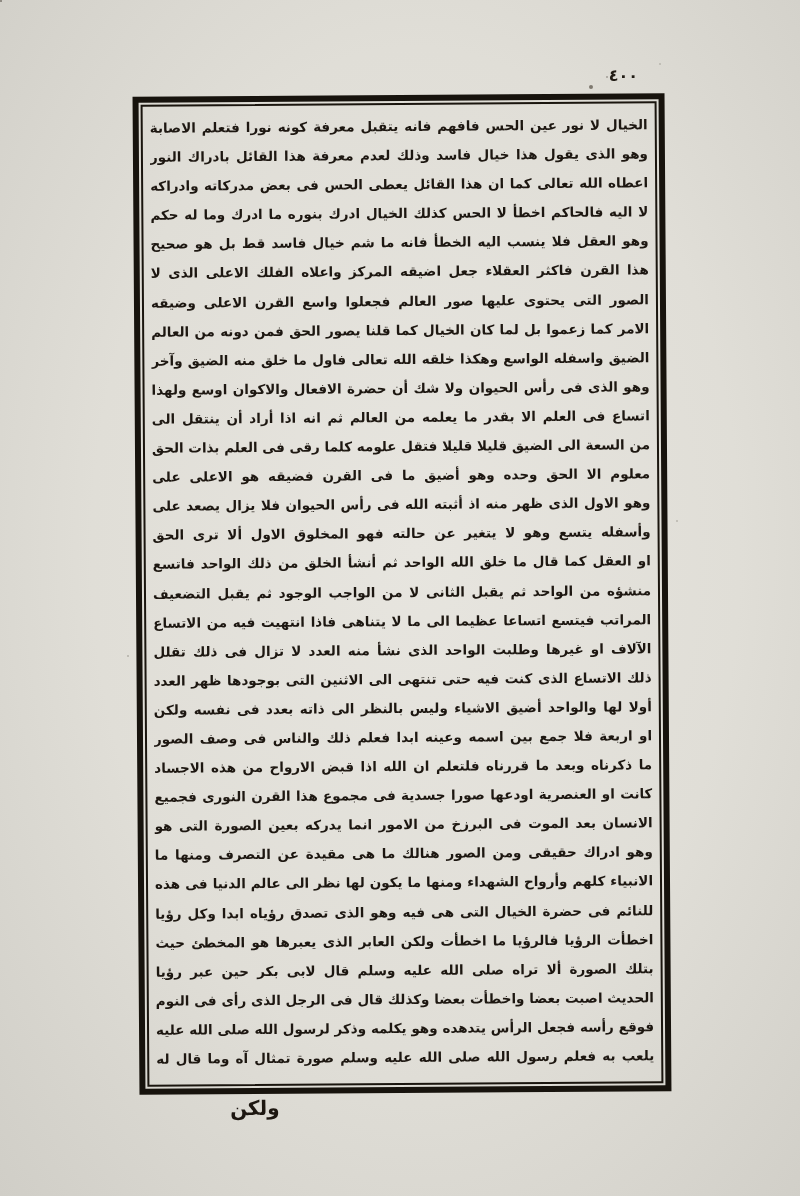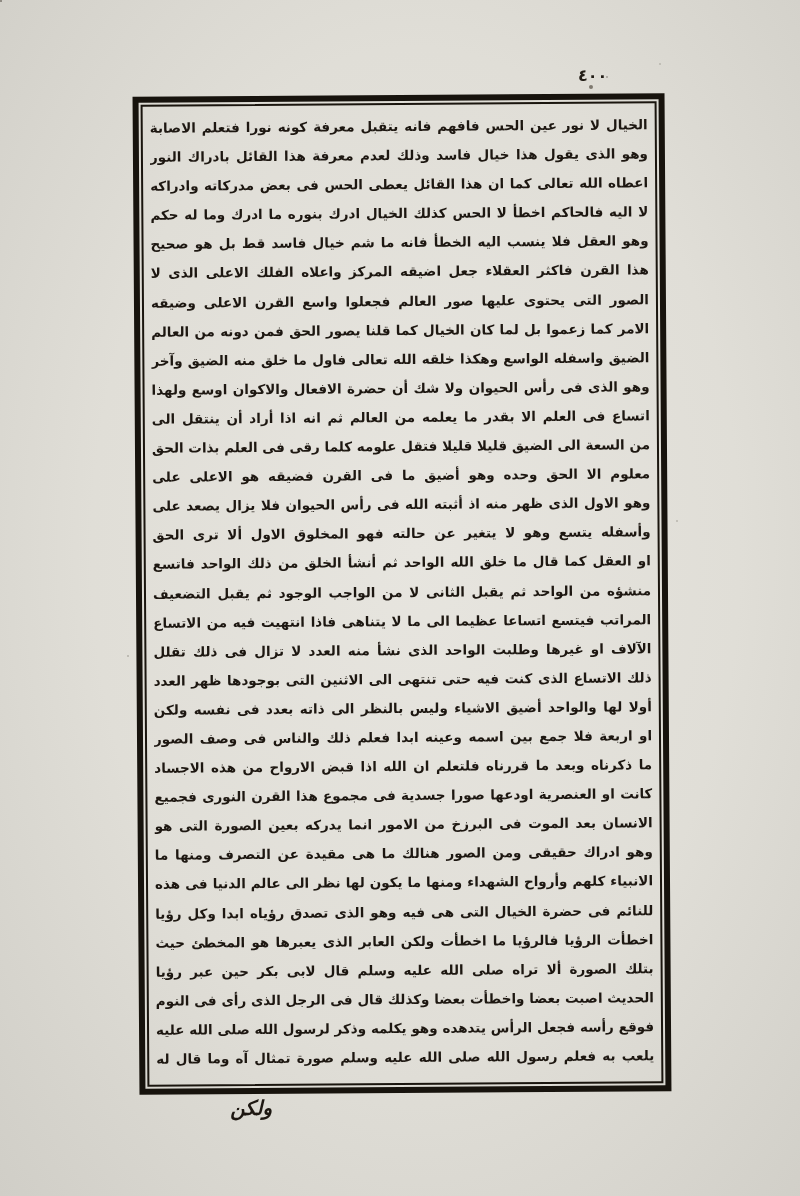--- a/index.html
+++ b/index.html
@@ -10,21 +10,21 @@
     overflow:hidden;
   }
   .scan-page{
     position:relative;width:800px;height:1196px;
     background:radial-gradient(ellipse at 52% 46%, #e7e5df 0%, #e0ded7 55%, #d0cec7 100%);
     overflow:hidden;
   }
   .page-number{
     position:absolute;top:66px;left:578px;width:60px;
     font-size:16px;font-weight:bold;color:#221d16;
-    letter-spacing:4px;text-align:left;
+    letter-spacing:4px;text-align:right;
     direction:rtl;
   }
   .frame-outer{
     position:absolute;left:136px;top:95px;width:532px;height:998px;
     box-sizing:border-box;
     border:6px solid #17130d;
     transform:rotate(-0.4deg);
     background:transparent;
   }
   .frame-inner{
@@ -49,21 +49,20 @@
     text-align-last:justify;
     -moz-text-align-last:justify;
     overflow:hidden;
     white-space:normal;
   }
   .catchword{
     position:absolute;left:230px;top:1096px;
     direction:rtl;
     font-size:20px;font-weight:bold;color:#1d1711;
     transform:rotate(-1deg);
-    font-style:italic;
   }
   .ink-specks{
     position:absolute;left:0;top:0;width:2px;height:2px;border-radius:50%;
     background:rgba(45,38,28,0.55);
     box-shadow:
       590px 86px 0 1px rgba(45,38,28,0.55),
       606px 76px 0 0 rgba(45,38,28,0.35),
       127px 655px 0 0 rgba(45,38,28,0.25),
       676px 520px 0 0 rgba(45,38,28,0.22),
       659px 63px 0 0 rgba(45,38,28,0.2);

